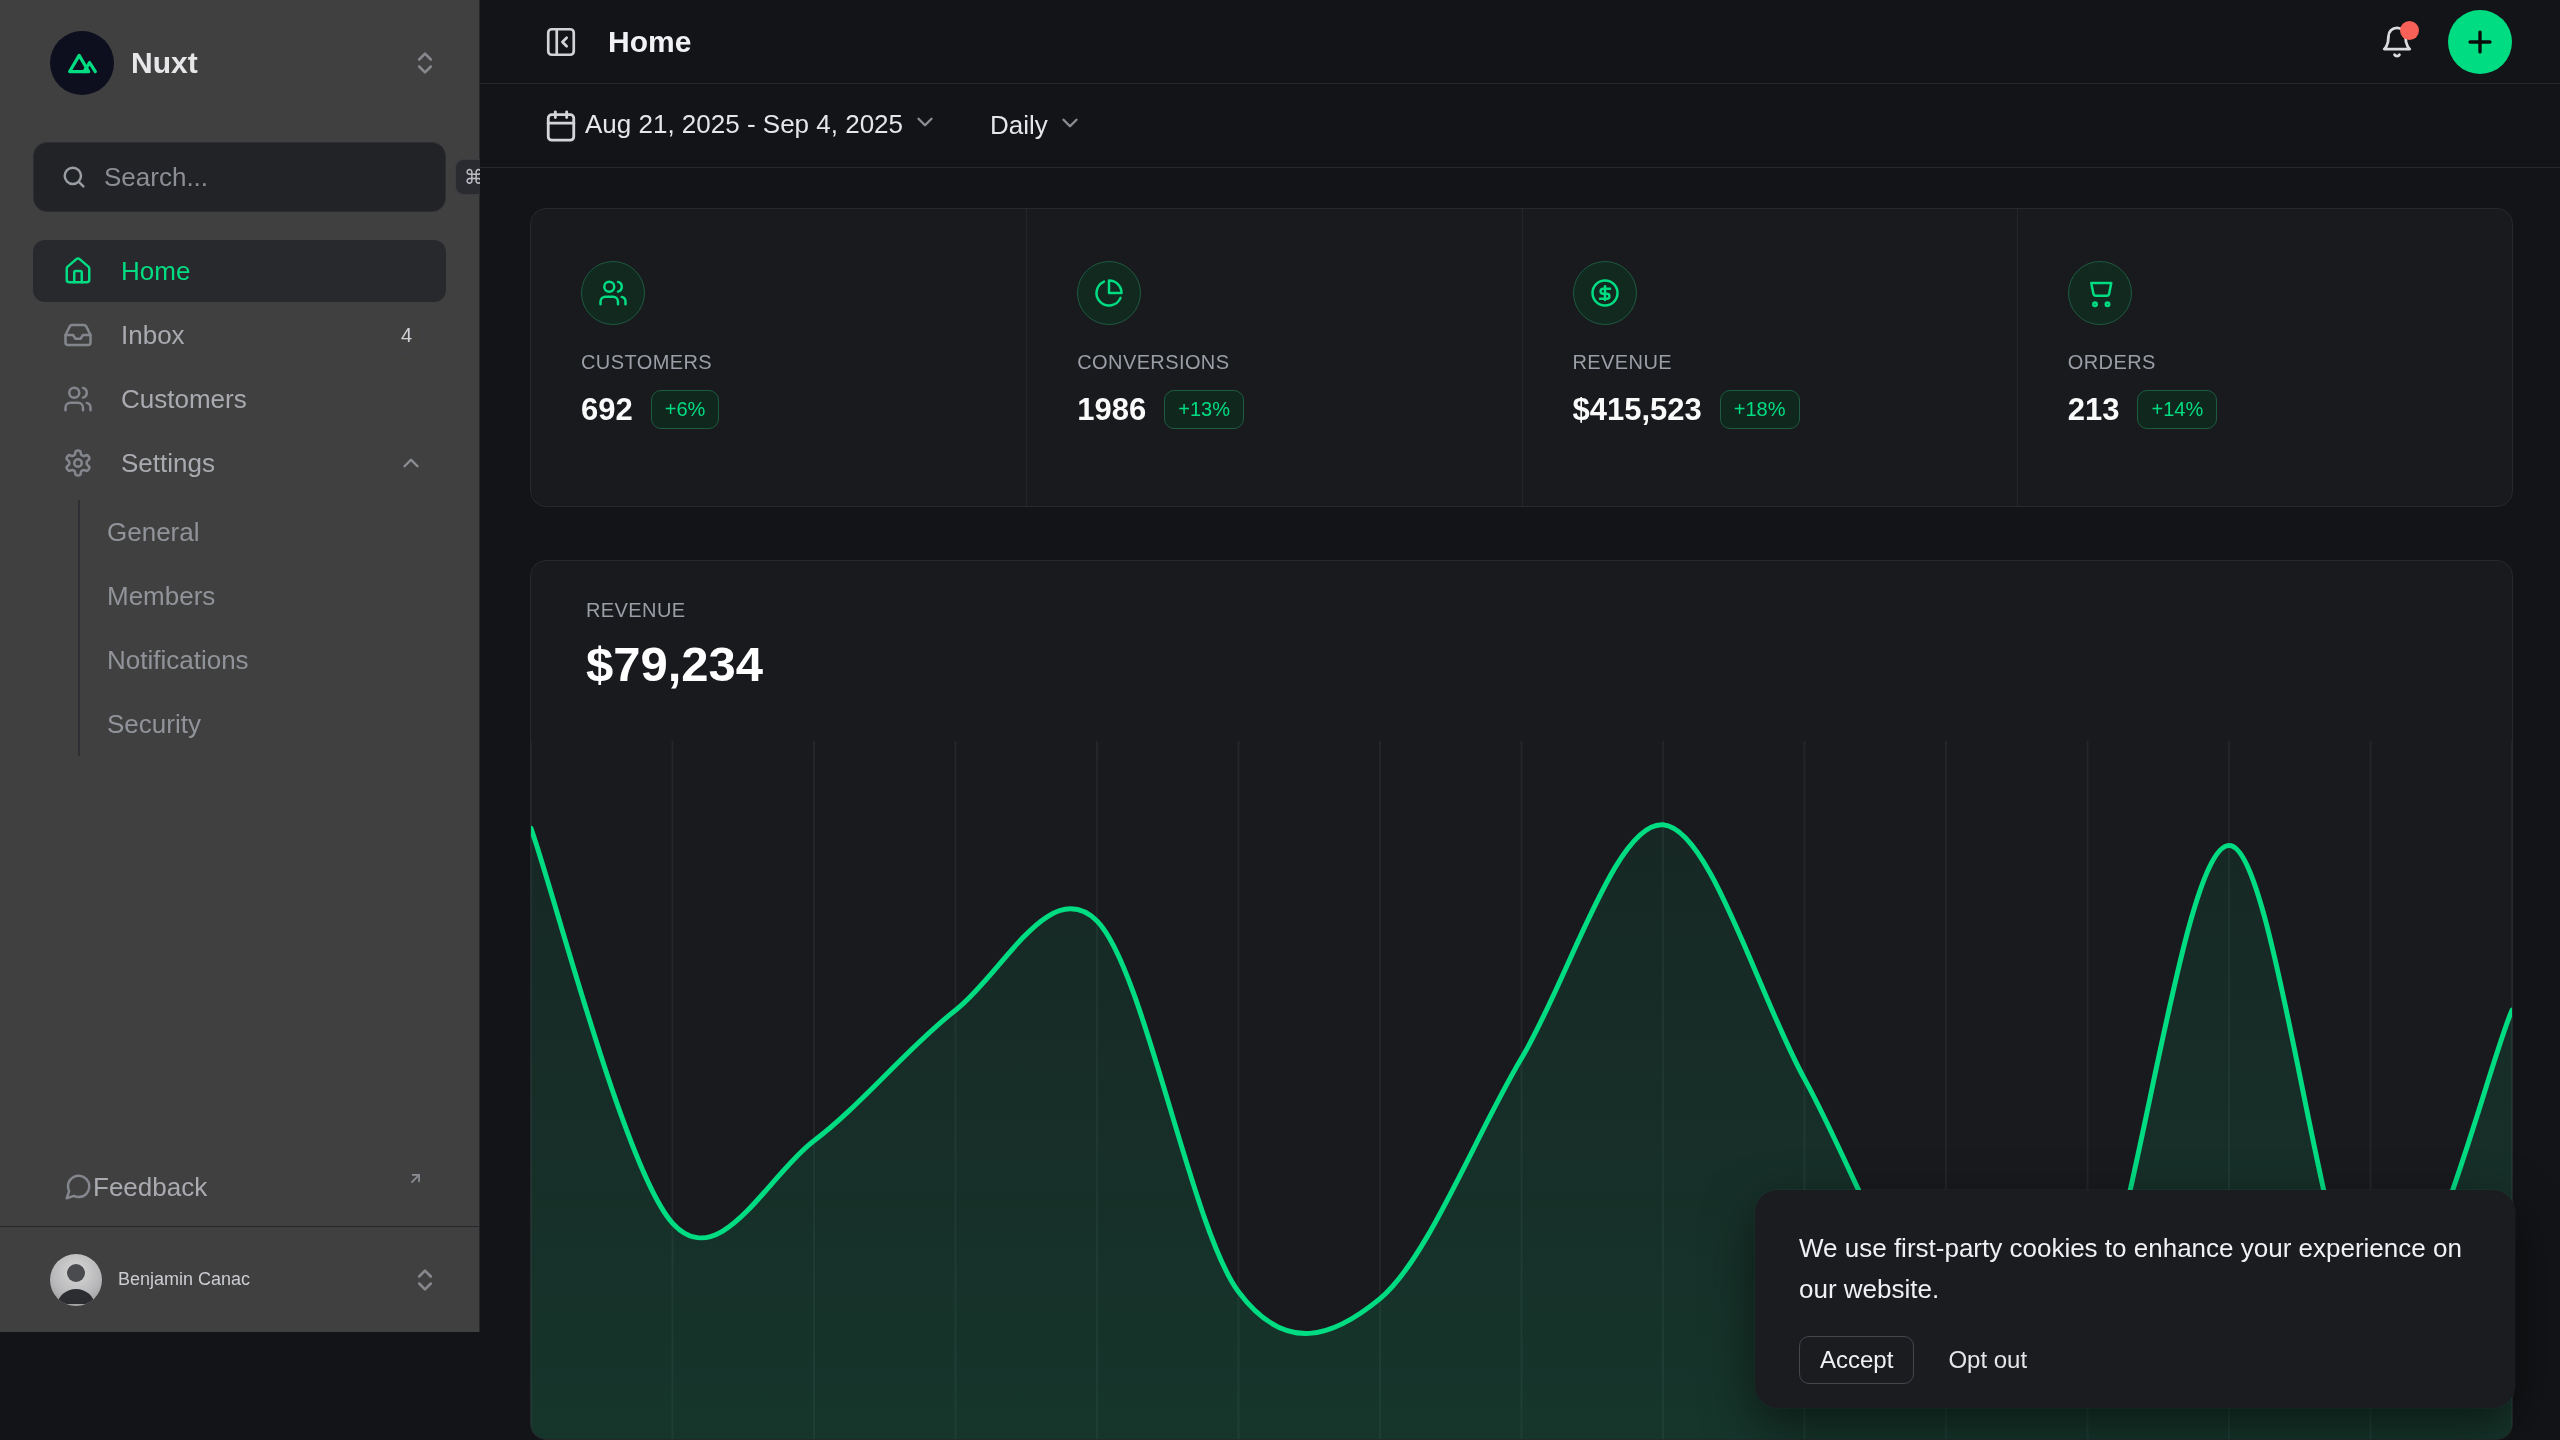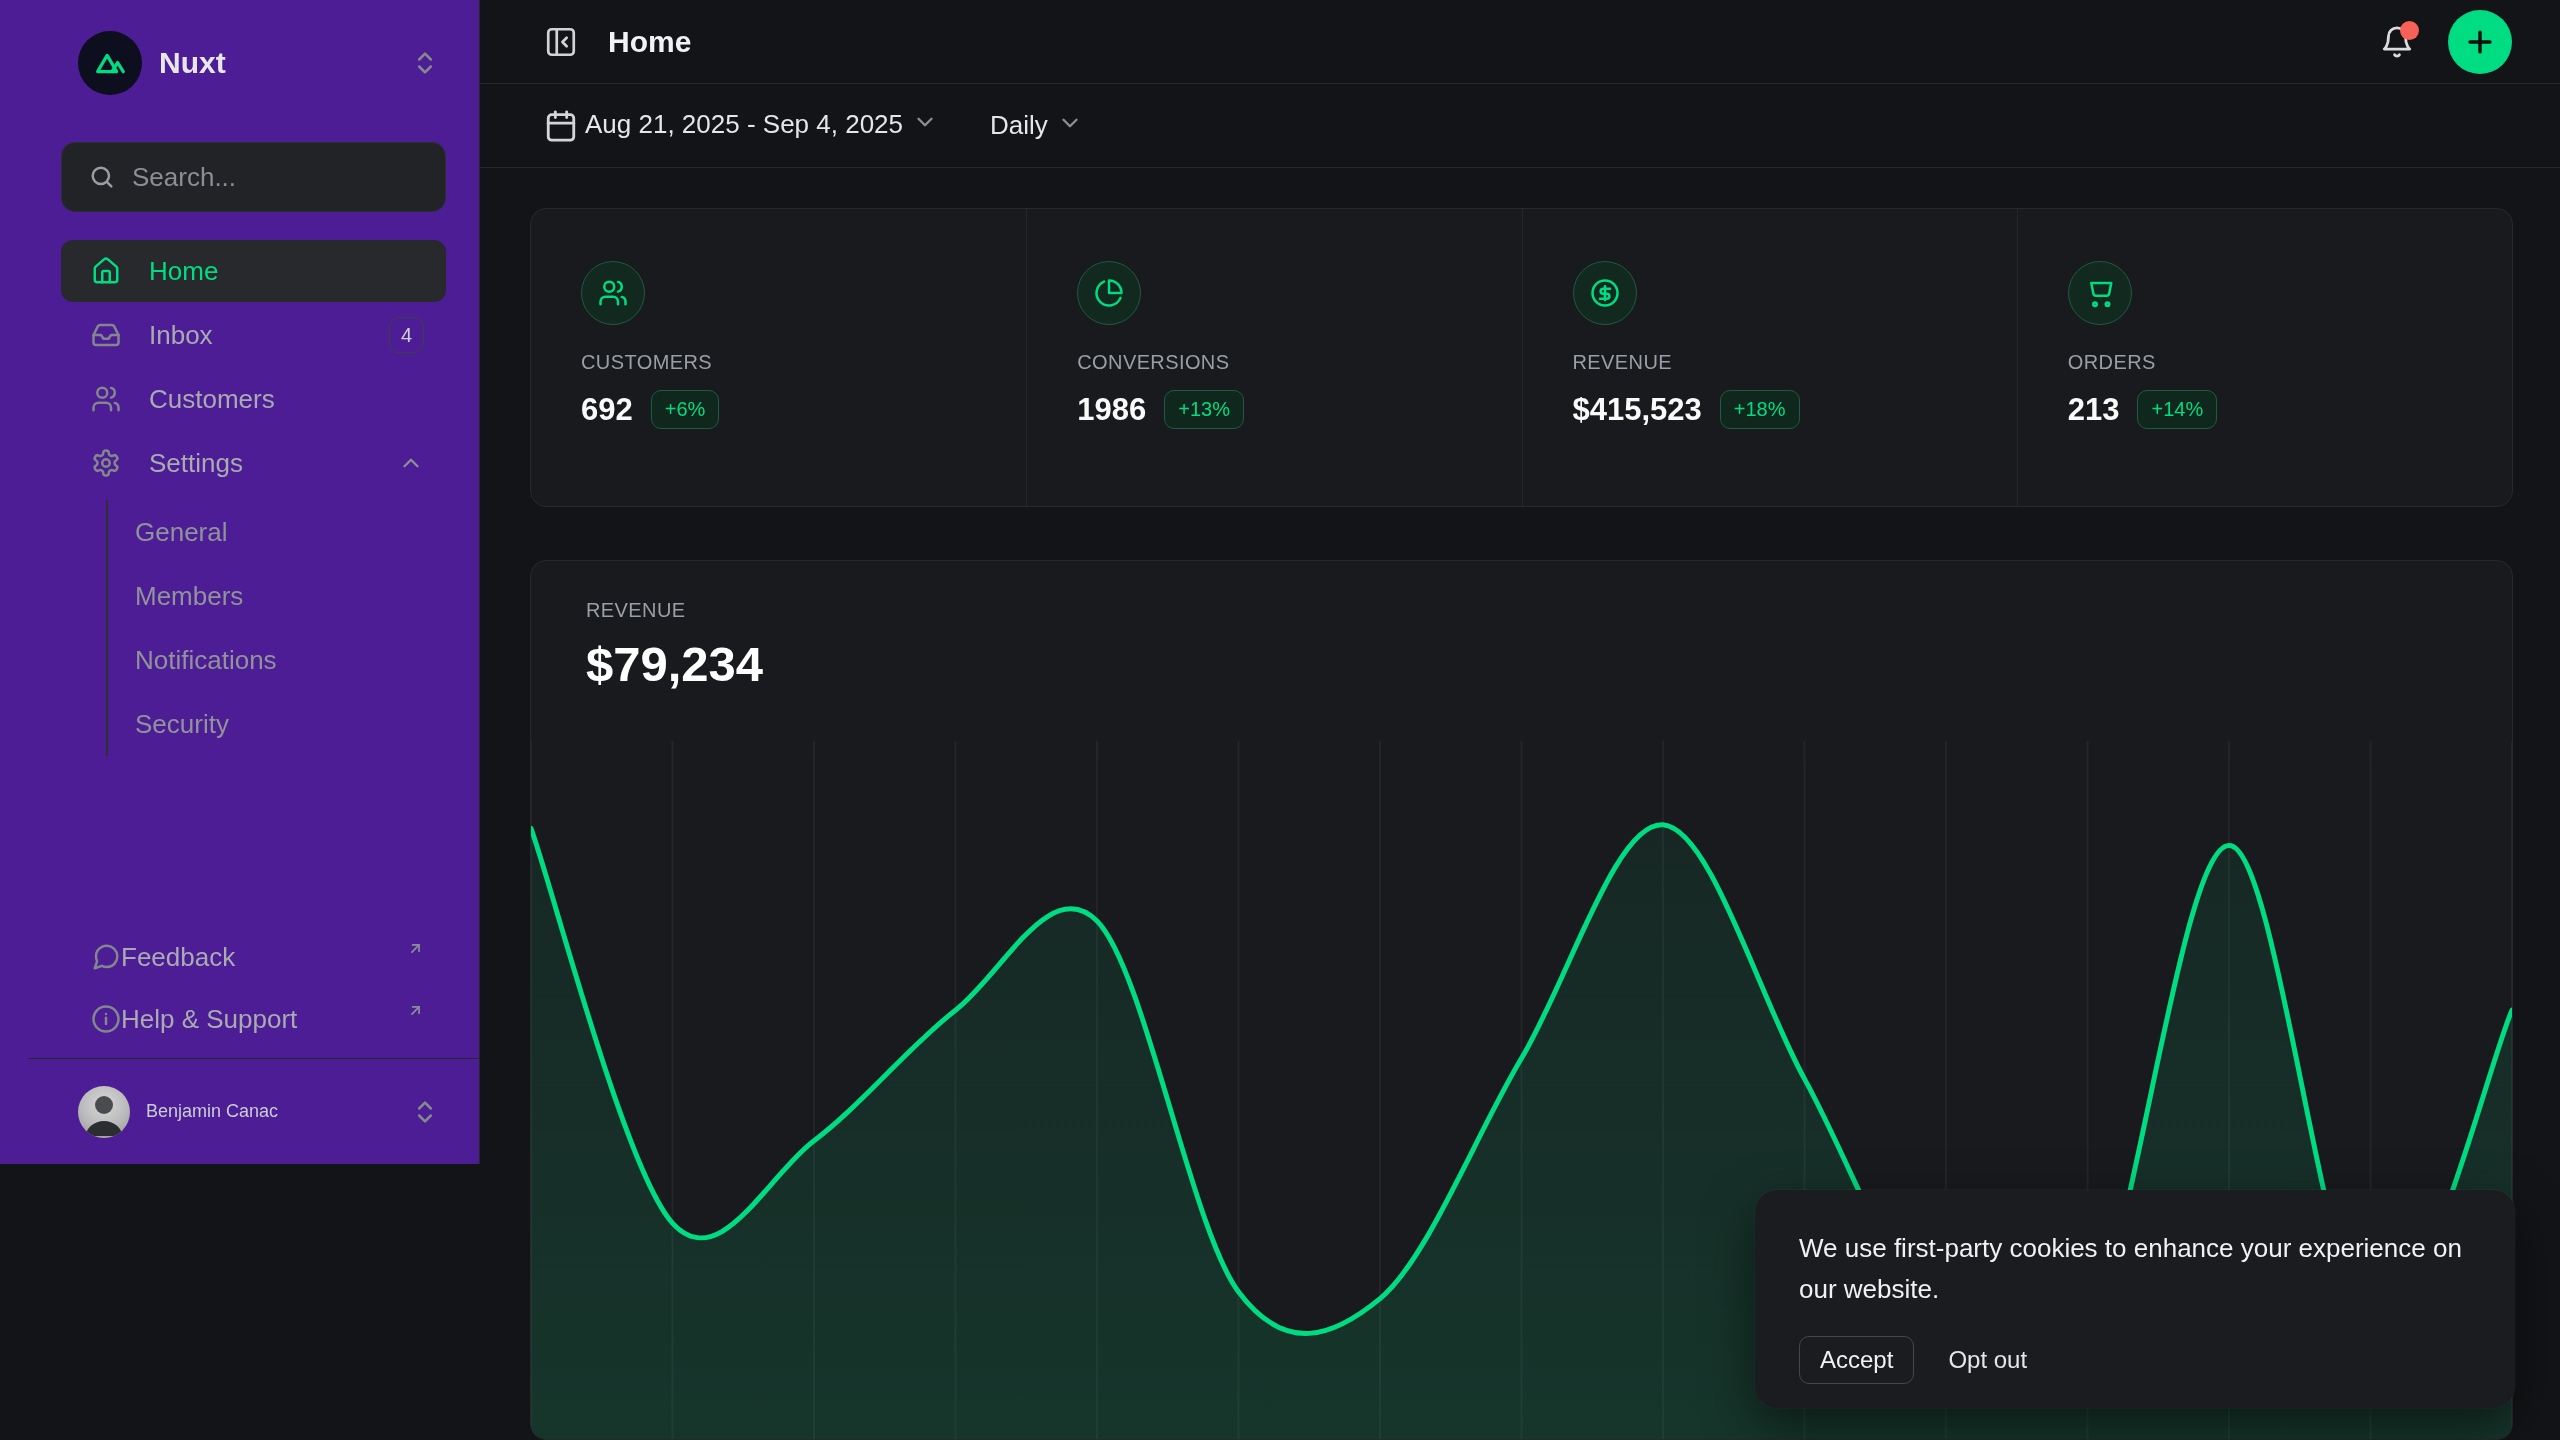--- a/index.html
+++ b/index.html
@@ -8,24 +8,24 @@
     font-family: "Liberation Sans", sans-serif;
     background: #131417;
     color: #ededef;
     position: relative;
     display: flex;
   }
   svg { display: block; }
 
   
   .sidebar {
-    width: 480px; height: 1164px; flex: 0 0 480px;
-    background: #4c1d95;
+    width: 480px; height: 1332px; flex: 0 0 480px;
+    background: #404040;
     border-right: 1px solid #27282c;
-    display: flex; flex-direction: column; padding-left: 28px;
+    display: flex; flex-direction: column;
   }
   .ws-row {
     height: 126px; padding: 0 40px 0 50px;
     display: flex; align-items: center; gap: 17px;
   }
   .ws-logo {
     width: 64px; height: 64px; border-radius: 50%;
     background: #0d0e1e; display: flex; align-items: center; justify-content: center;
     flex: 0 0 64px;
   }
@@ -278,36 +278,20 @@
         </svg>
       </span>
       <span class="nav-label">Feedback</span>
       <span class="ext-arrow">
         <svg width="17" height="17" viewBox="0 0 24 24" fill="none" stroke="currentColor" stroke-width="2.4" stroke-linecap="round" stroke-linejoin="round">
             <path d="M7 17 17 7"></path>
             <path d="M8 7h9v9"></path>
           </svg>
       </span>
     </div>
-    <div class="side-link">
-      <span class="nicon">
-        <svg width="30" height="30" viewBox="0 0 24 24" fill="none" stroke="currentColor" stroke-width="2" stroke-linecap="round" stroke-linejoin="round">
-          <circle cx="12" cy="12" r="10"></circle>
-            <path d="M12 16v-5"></path>
-            <path d="M12 8h.01"></path>
-        </svg>
-      </span>
-      <span class="nav-label">Help &amp; Support</span>
-      <span class="ext-arrow">
-        <svg width="17" height="17" viewBox="0 0 24 24" fill="none" stroke="currentColor" stroke-width="2.4" stroke-linecap="round" stroke-linejoin="round">
-            <path d="M7 17 17 7"></path>
-            <path d="M8 7h9v9"></path>
-          </svg>
-      </span>
-    </div>
   </div>
 
   <div class="user-row">
     <span class="avatar">
       <svg viewBox="0 0 52 52" width="52" height="52">
         <circle cx="26" cy="19" r="9" fill="#4a4b4f"></circle>
         <path d="M8 50 a18 15 0 0 1 36 0 Z" fill="#2c2d31"></path>
       </svg>
     </span>
     <span class="user-name">Benjamin Canac</span>

